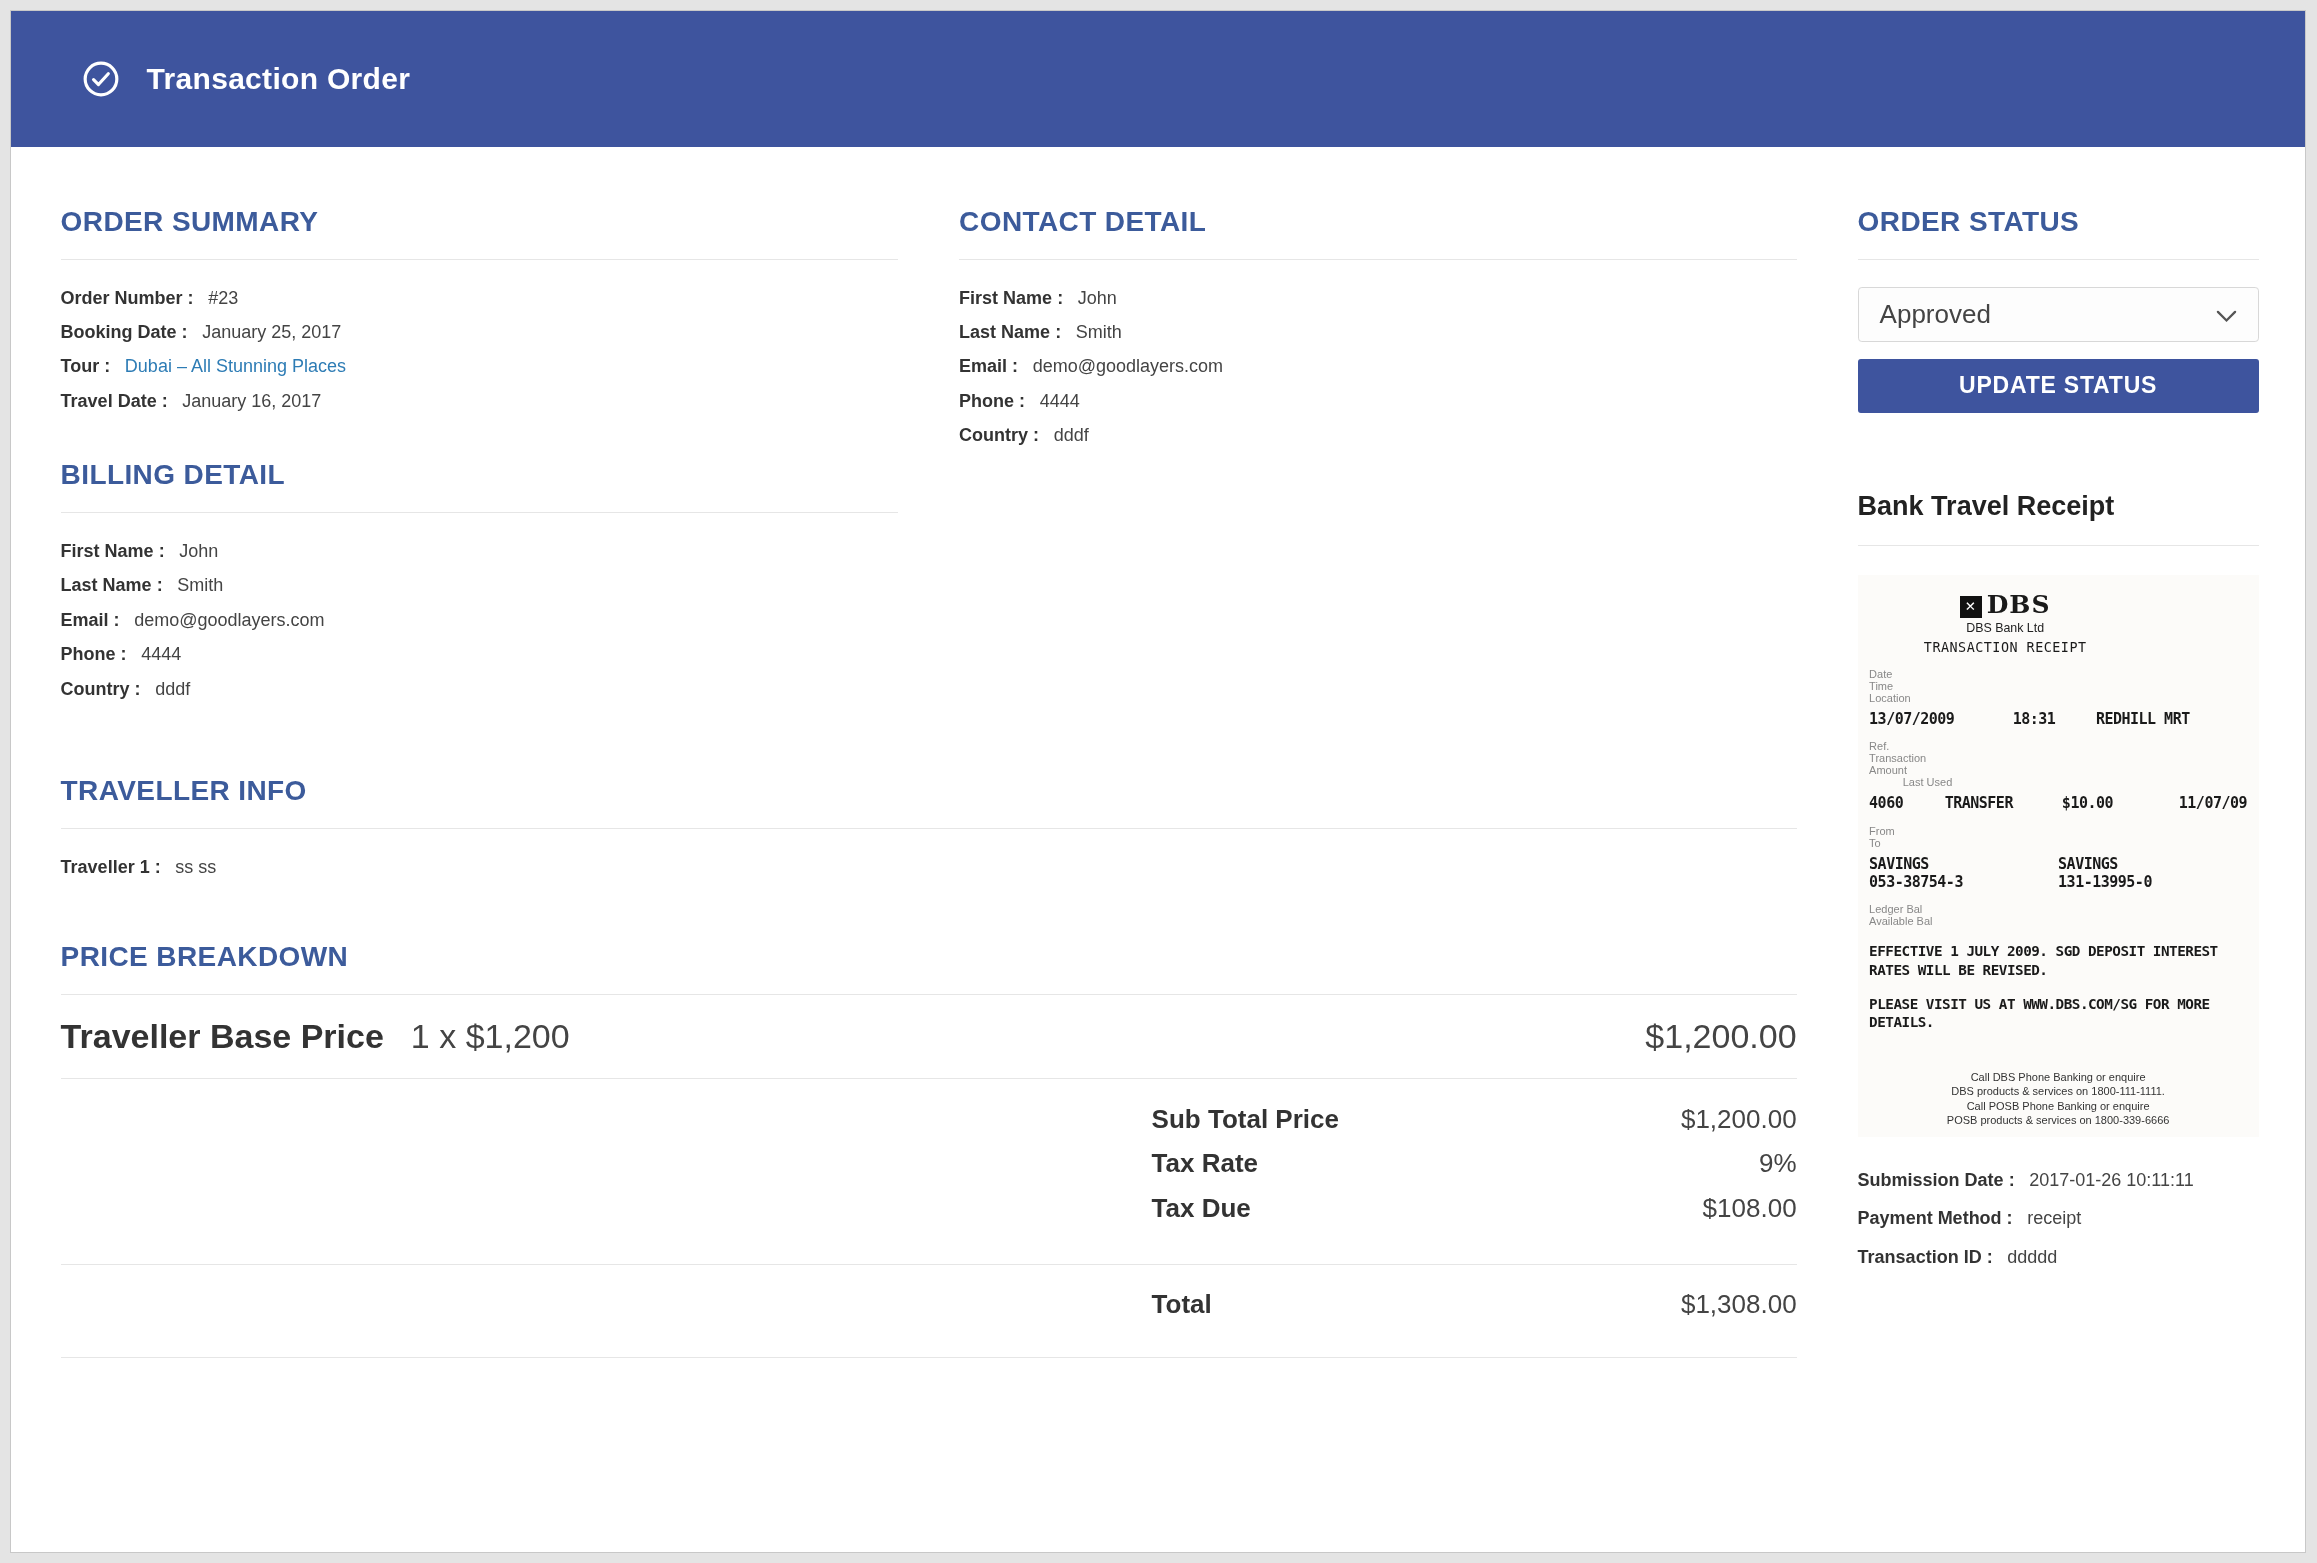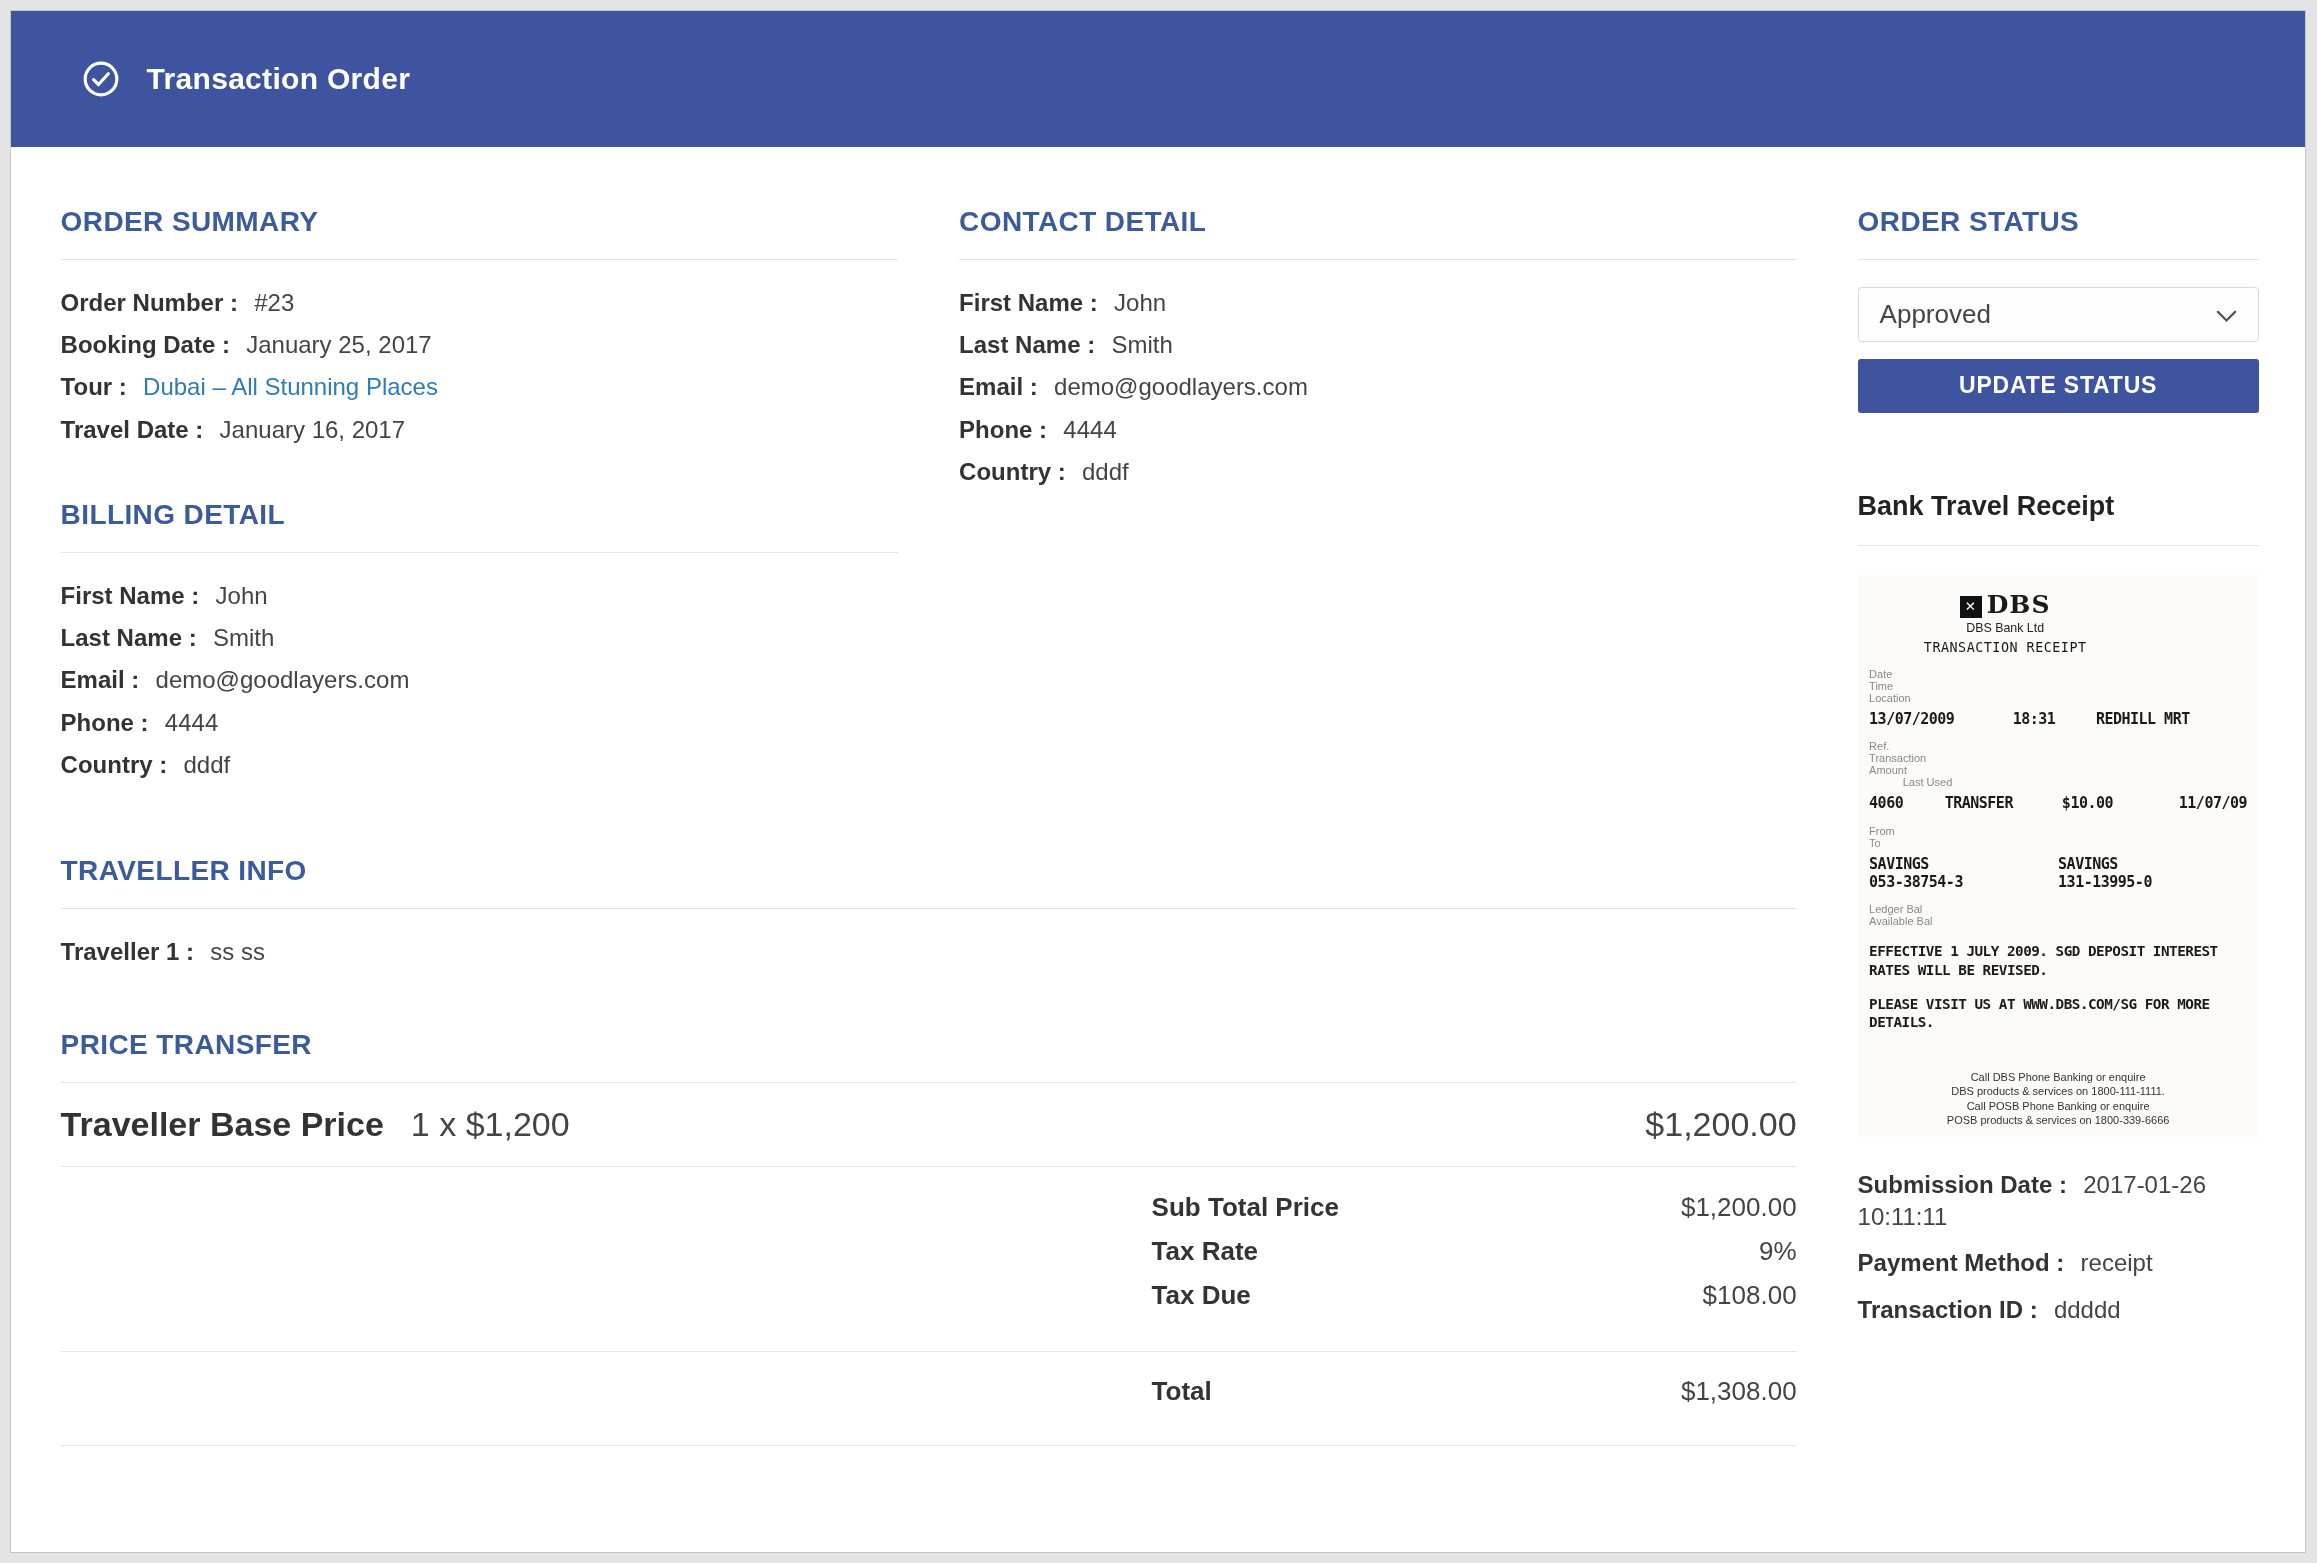--- a/index.html
+++ b/index.html
@@ -41,21 +41,21 @@
 
   .sec-heading {
     color: var(--heading, #3c5b9b);
     font-size: 28px;
     font-weight: 700;
     letter-spacing: 0.4px;
     margin-bottom: 21px;
   }
   .sec-divider { border-bottom: 1px solid var(--divider, #e6e6e6); margin-bottom: 27px; }
 
-  .detail-row { font-size: 24px; line-height: 1.33; margin-bottom: 10.5px; }
+  .detail-row { font-size: 18px; line-height: 1.33; margin-bottom: 10.5px; }
   .lbl { font-weight: 700; color: #333; margin-right: 9.6px; }
   .val { color: #444; }
   a.val.link { color: var(--link, #2d7cb5); text-decoration: none; }
 
   .traveller-section { margin-bottom: 61px; }
 
   
   .pb-item { display: flex; align-items: baseline; font-size: 34px; padding: 22px 0; }
   .pb-item .pb-item-label { font-weight: 700; color: #333; }
   .pb-item .pb-item-qty { margin-left: 27px; color: #444; }
@@ -234,21 +234,21 @@
       <section class="traveller-section">
         <h3 class="sec-heading">TRAVELLER INFO</h3>
         <div class="sec-divider"></div>
         <div class="detail-row">
           <span class="lbl">Traveller 1 :</span>
           <span class="val">ss ss</span>
         </div>
       </section>
 
       <section>
-        <h3 class="sec-heading">PRICE TRANSFER</h3>
+        <h3 class="sec-heading">PRICE BREAKDOWN</h3>
         <div class="divider"></div>
 
         <div class="pb-item">
           <span class="pb-item-label">Traveller Base Price</span>
           <span class="pb-item-qty">1 x $1,200</span>
           <span class="pb-item-amount">$1,200.00</span>
         </div>
         <div class="divider"></div>
 
         <div class="pb-summary">

